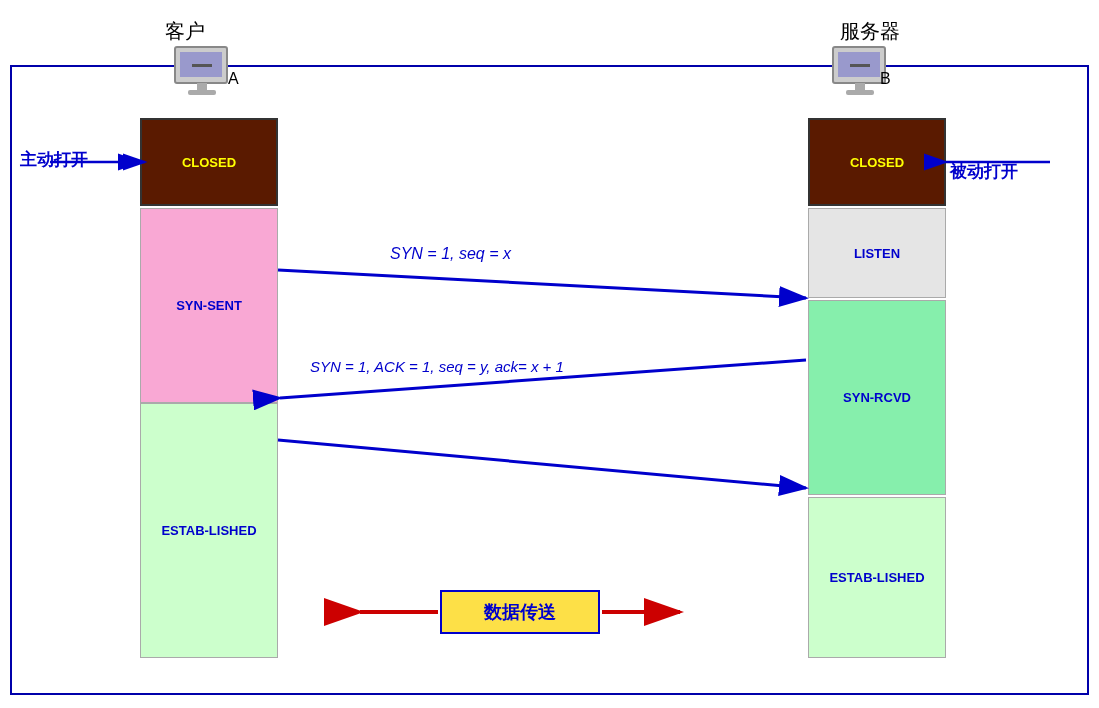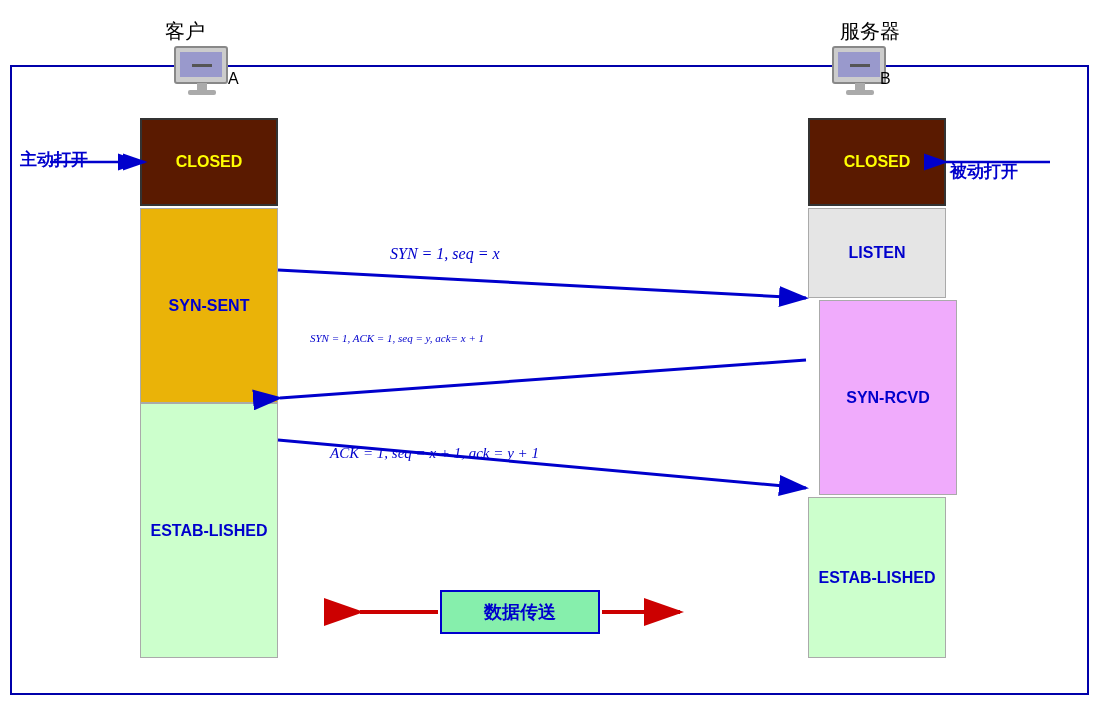--- a/index.html
+++ b/index.html
@@ -18,48 +18,47 @@
       height: 708px;
     }
 
     
     .state-box {
       position: absolute;
       display: flex;
       align-items: center;
       justify-content: center;
       font-weight: bold;
-      font-size: 16px;
+      font-size: 13px;
       text-align: right;
       border: 1px solid #aaa;
     }
 
     .state-closed {
       background: #5a1a00;
       color: #ffff00;
       border: 2px solid #333;
     }
 
     .state-syn-sent {
-      background: #eab308;
+      background: #f9a8d4;
       color: #0000cc;
       border: 1px solid #aaa;
     }
 
     .state-listen {
       background: #e5e5e5;
       color: #0000cc;
       border: 1px solid #aaa;
     }
 
     .state-syn-rcvd {
-      background: #f0abfc;
-      color: #0000cc;
-      border: 1px solid #aaa;
-      margin-left: 11px;
+      background: #86efac;
+      color: #0000cc;
+      border: 1px solid #aaa;
     }
 
     .state-estab-left {
       background: #ccffcc;
       color: #0000cc;
       border: 1px solid #aaa;
     }
 
     .state-estab-right {
       background: #ccffcc;
@@ -81,21 +80,21 @@
       left: 0;
       width: 1099px;
       height: 708px;
       pointer-events: none;
     }
 
     
     .data-transfer-box {
       position: absolute;
       border: 2px solid #0000cc;
-      background: #86efac;
+      background: #fde047;
       color: #0000cc;
       font-size: 18px;
       font-weight: bold;
       padding: 6px 16px;
       display: flex;
       align-items: center;
       justify-content: center;
     }
 
     
@@ -128,21 +127,20 @@
       position: absolute;
       font-size: 16px;
       color: #000;
     }
 
     .arrow-label {
       position: absolute;
       font-style: italic;
       font-size: 15px;
       color: #0000cc;
-      font-family: Liberation Serif, serif;
     }
   </style>
 </head>
 <body>
 
 <div class="diagram-container">
 
   <div class="outer-border" style="left:10px; top:65px; width:1079px; height:630px;"></div>
 
   <div class="title-client" style="left:165px; top:18px;">客户</div>
@@ -253,17 +251,16 @@
 
     <line x1="278" y1="440" x2="806" y2="488" stroke="#0000cc" stroke-width="3" marker-end="url(#arrowBlueRight)"></line>
 
     <line x1="438" y1="612" x2="360" y2="612" stroke="#cc0000" stroke-width="4" marker-end="url(#arrowRedLeft)"></line>
 
     <line x1="602" y1="612" x2="680" y2="612" stroke="#cc0000" stroke-width="4" marker-end="url(#arrowRedRight)"></line>
   </svg>
 
   <div class="arrow-label" style="left:390px; top:245px; font-size:16px;">SYN = 1, seq = x</div>
 
-  <div class="arrow-label" style="left:310px; top:332px; font-size:11px;">SYN = 1, ACK = 1, seq = y, ack= x + 1</div>
-
-  <div class="arrow-label" style="left:330px; top:445px; font-size:15px;">ACK = 1, seq = x + 1, ack = y + 1</div>
+  <div class="arrow-label" style="left:310px; top:358px; font-size:15px;">SYN = 1, ACK = 1, seq = y, ack= x + 1</div>
+
 
 </div>
 
 </body></html>

